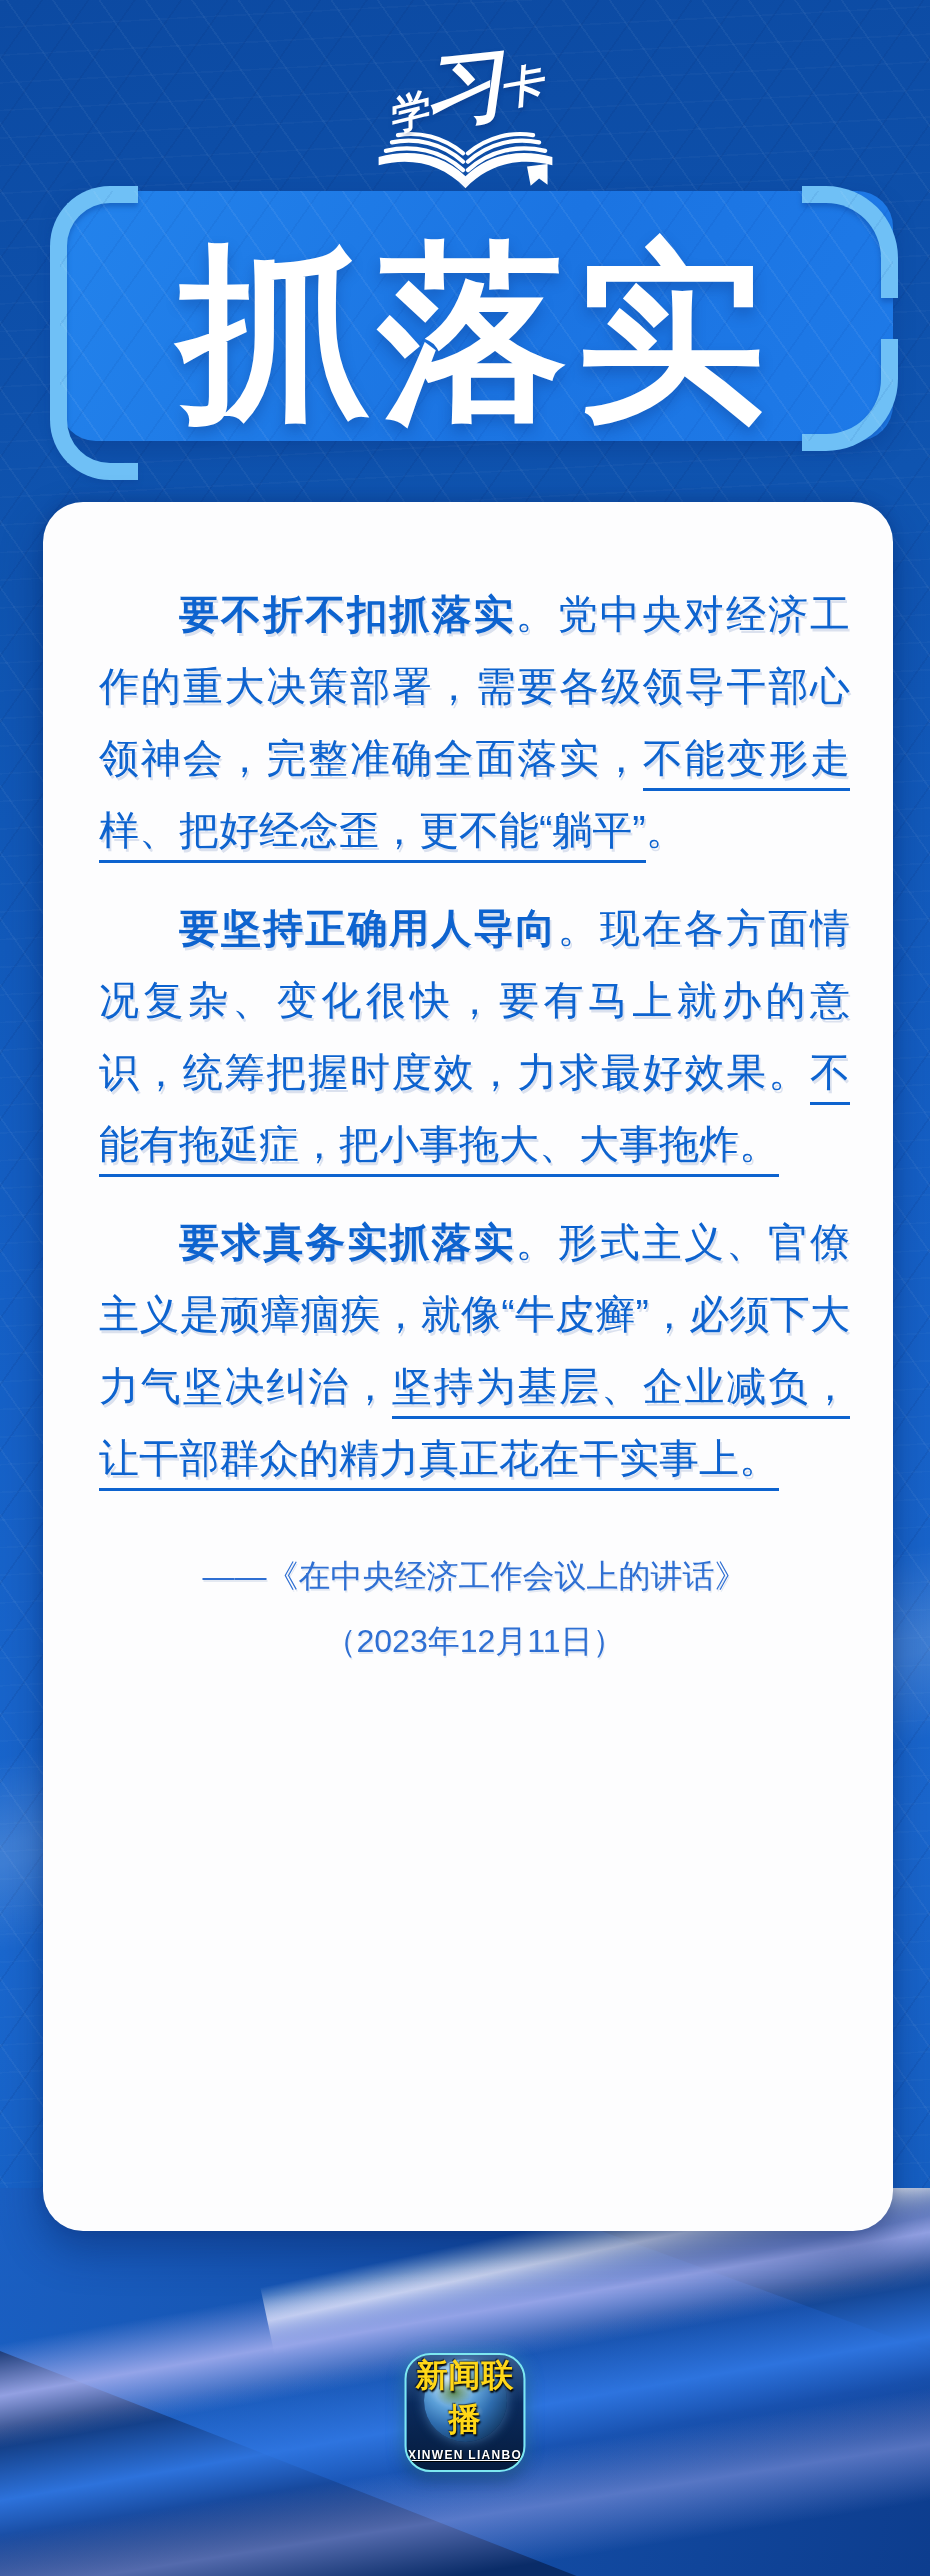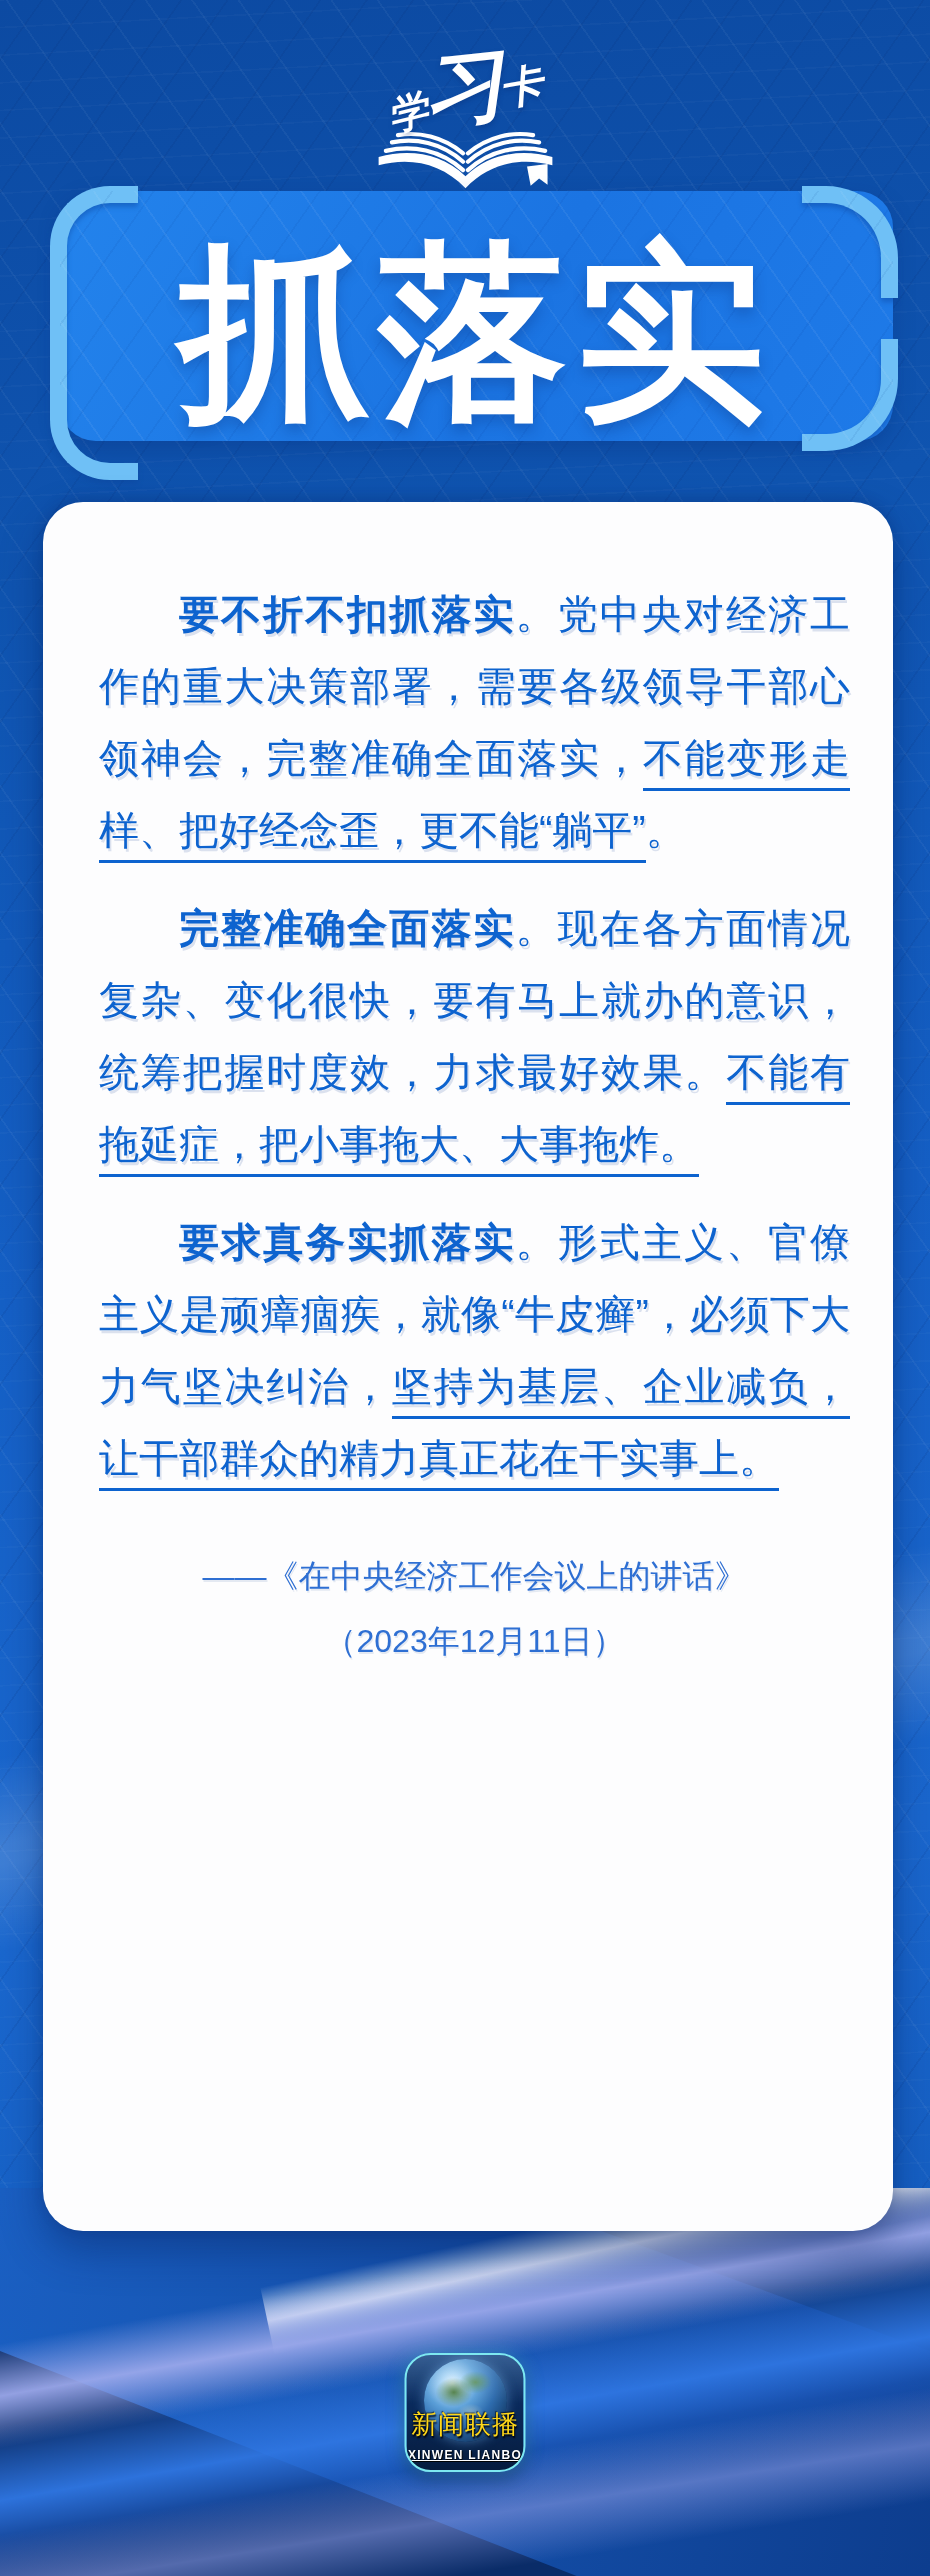--- a/index.html
+++ b/index.html
@@ -85,21 +85,21 @@
      background:linear-gradient(180deg, rgba(255,255,255,0.16) 0%, rgba(255,255,255,0) 42%);}
   .globe{position:absolute;left:50%;top:4.3px;transform:translateX(-50%);width:83px;height:83px;border-radius:50%;
      background:radial-gradient(circle at 34% 30%, #eaf6ff 0%, #a8d4f5 14%, #5b9fd8 32%, #2e6cae 54%, #16406f 78%, #0b2342 100%);
      box-shadow:0 0 12px rgba(120,190,250,0.45);overflow:hidden;}
   .globe-land{position:absolute;inset:0;border-radius:50%;
      background:
        radial-gradient(ellipse 26px 20.7px at 36% 40%, rgba(74,122,62,0.95), rgba(74,122,62,0) 70%),
        radial-gradient(ellipse 22.4px 15.5px at 62% 28%, rgba(92,142,78,0.85), rgba(92,142,78,0) 72%),
        radial-gradient(ellipse 19px 12px at 56% 64%, rgba(205,210,195,0.45), rgba(205,210,195,0) 70%);}
   .app-cn{position:absolute;left:0;bottom:28.4px;width:100%;text-align:center;z-index:3;
-     font-size:26px;font-weight:400;color:#ffd718;letter-spacing:0.9px;
+     font-size:32px;font-weight:700;color:#ffd718;letter-spacing:0.9px;
      text-shadow:0.9px 1.7px 1.7px #000, -0.9px -0.9px 0.9px rgba(0,0,0,0.6);}
   .app-en{position:absolute;left:0;bottom:7.8px;width:100%;text-align:center;z-index:3;
      font-size:12px;font-weight:700;color:#ffffff;letter-spacing:1.3px;
      text-shadow:0.9px 0.9px 0.9px #000;text-decoration:underline;}
 </style>
 </head>
 <body>
 
 <div id="page">
 
@@ -136,21 +136,21 @@
   <div class="title-band">
     <div class="brk brk-left"></div>
     <div class="brk brk-tr"></div>
     <div class="brk brk-br"></div>
     <div class="title-text">抓落实</div>
   </div>
 
   <div class="card">
     <div>
         <p><span class="b">要不折不扣抓落实</span><span>。党中央对经济工作的重大决策部署，需要各级领导干部心领神会，完整准确全面落实，</span><span class="u">不能变形走样、把好经念歪，更不能“躺平”</span><span>。</span></p>
-        <p><span class="b">完整准确全面落实</span><span>。现在各方面情况复杂、变化很快，要有马上就办的意识，统筹把握时度效，力求最好效果。</span><span class="u">不能有拖延症，把小事拖大、大事拖炸。</span></p>
+        <p><span class="b">要坚持正确用人导向</span><span>。现在各方面情况复杂、变化很快，要有马上就办的意识，统筹把握时度效，力求最好效果。</span><span class="u">不能有拖延症，把小事拖大、大事拖炸。</span></p>
         <p><span class="b">要求真务实抓落实</span><span>。形式主义、官僚主义是顽瘴痼疾，就像“牛皮癣”，必须下大力气坚决纠治，</span><span class="u">坚持为基层、企业减负，让干部群众的精力真正花在干实事上。</span></p>
       </div>
     <div class="attribution">
       <div>——《在中央经济工作会议上的讲话》</div>
       <div>（2023年12月11日）</div>
     </div>
   </div>
 
   <div class="app-icon">
     <div class="globe">

